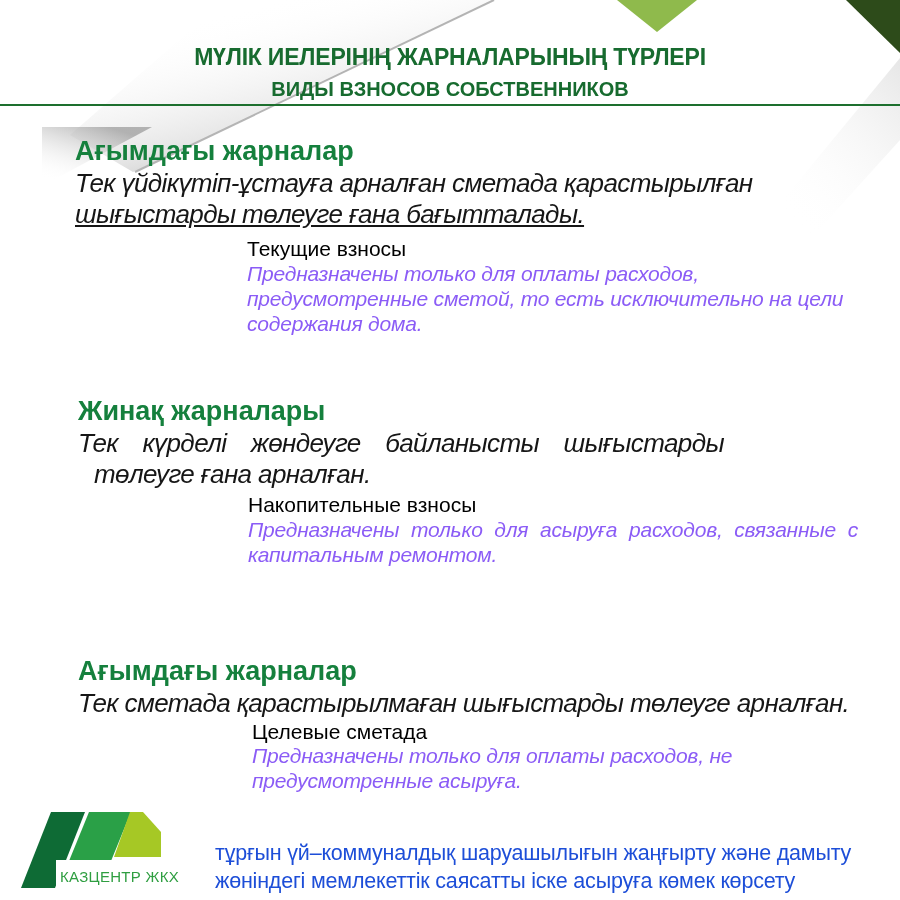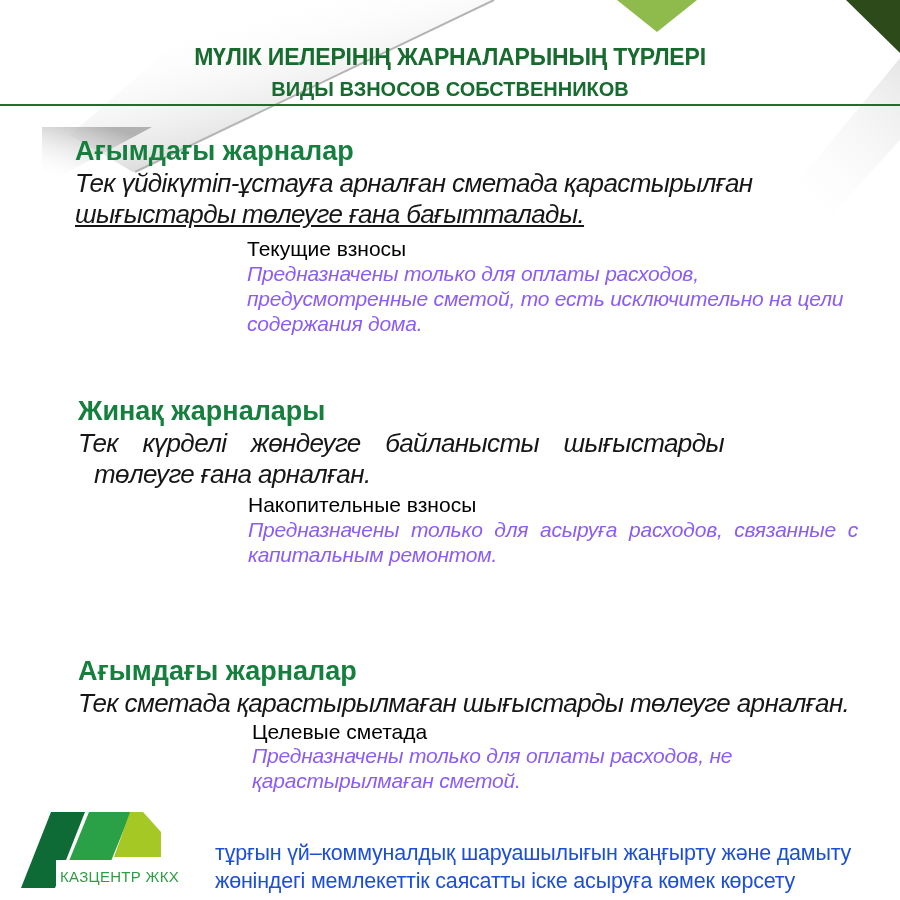--- a/index.html
+++ b/index.html
@@ -82,21 +82,21 @@
 <div class="abs kz-line just" style="left:78px;top:428px;width:646px;">Тек күрделі жөндеуге байланысты шығыстарды</div>
 <div class="abs kz-line" style="left:78px;top:459px;margin-left:16px;">төлеуге ғана арналған.</div>
 <div class="abs ru-title" style="left:248px;top:493px;">Накопительные взносы</div>
 <div class="abs ru-line just" style="left:248px;top:518px;width:610px;">Предназначены только для асыруға расходов, связанные с</div>
 <div class="abs ru-line" style="left:248px;top:543px;">капитальным ремонтом.</div>
 
 <div class="abs sec-title" style="left:78px;top:656px;">Ағымдағы жарналар</div>
 <div class="abs kz-line" style="left:78px;top:688px;">Тек сметада қарастырылмаған шығыстарды төлеуге арналған.</div>
 <div class="abs ru-title" style="left:252px;top:720px;">Целевые сметада</div>
 <div class="abs ru-line" style="left:252px;top:744px;">Предназначены только для оплаты расходов, не</div>
-<div class="abs ru-line" style="left:252px;top:769px;">қарастырылмаған сметой.</div>
+<div class="abs ru-line" style="left:252px;top:769px;">предусмотренные асыруға.</div>
 
 <svg class="abs" style="left:20px;top:806px;" width="180" height="92" viewBox="0 0 180 92">
   <polygon points="1,82 31,6 65,6 35,82" fill="#0e6b35"></polygon>
   <polygon points="38,82 69,6 111,6 80,82" fill="#2aa047"></polygon>
   <polygon points="94,51 110,6 123,6 141,26 141,51" fill="#a6c825"></polygon>
   <rect x="36" y="54" width="144" height="32" fill="#ffffff"></rect>
   <text x="40" y="76" font-family="Liberation Sans, sans-serif" font-size="15" fill="#2f9e41" letter-spacing="0.3">КАЗЦЕНТР ЖКХ</text>
 </svg>
 
 <div class="abs footer-line" style="left:215px;top:841px;">тұрғын үй–коммуналдық шаруашылығын жаңғырту және дамыту</div>

